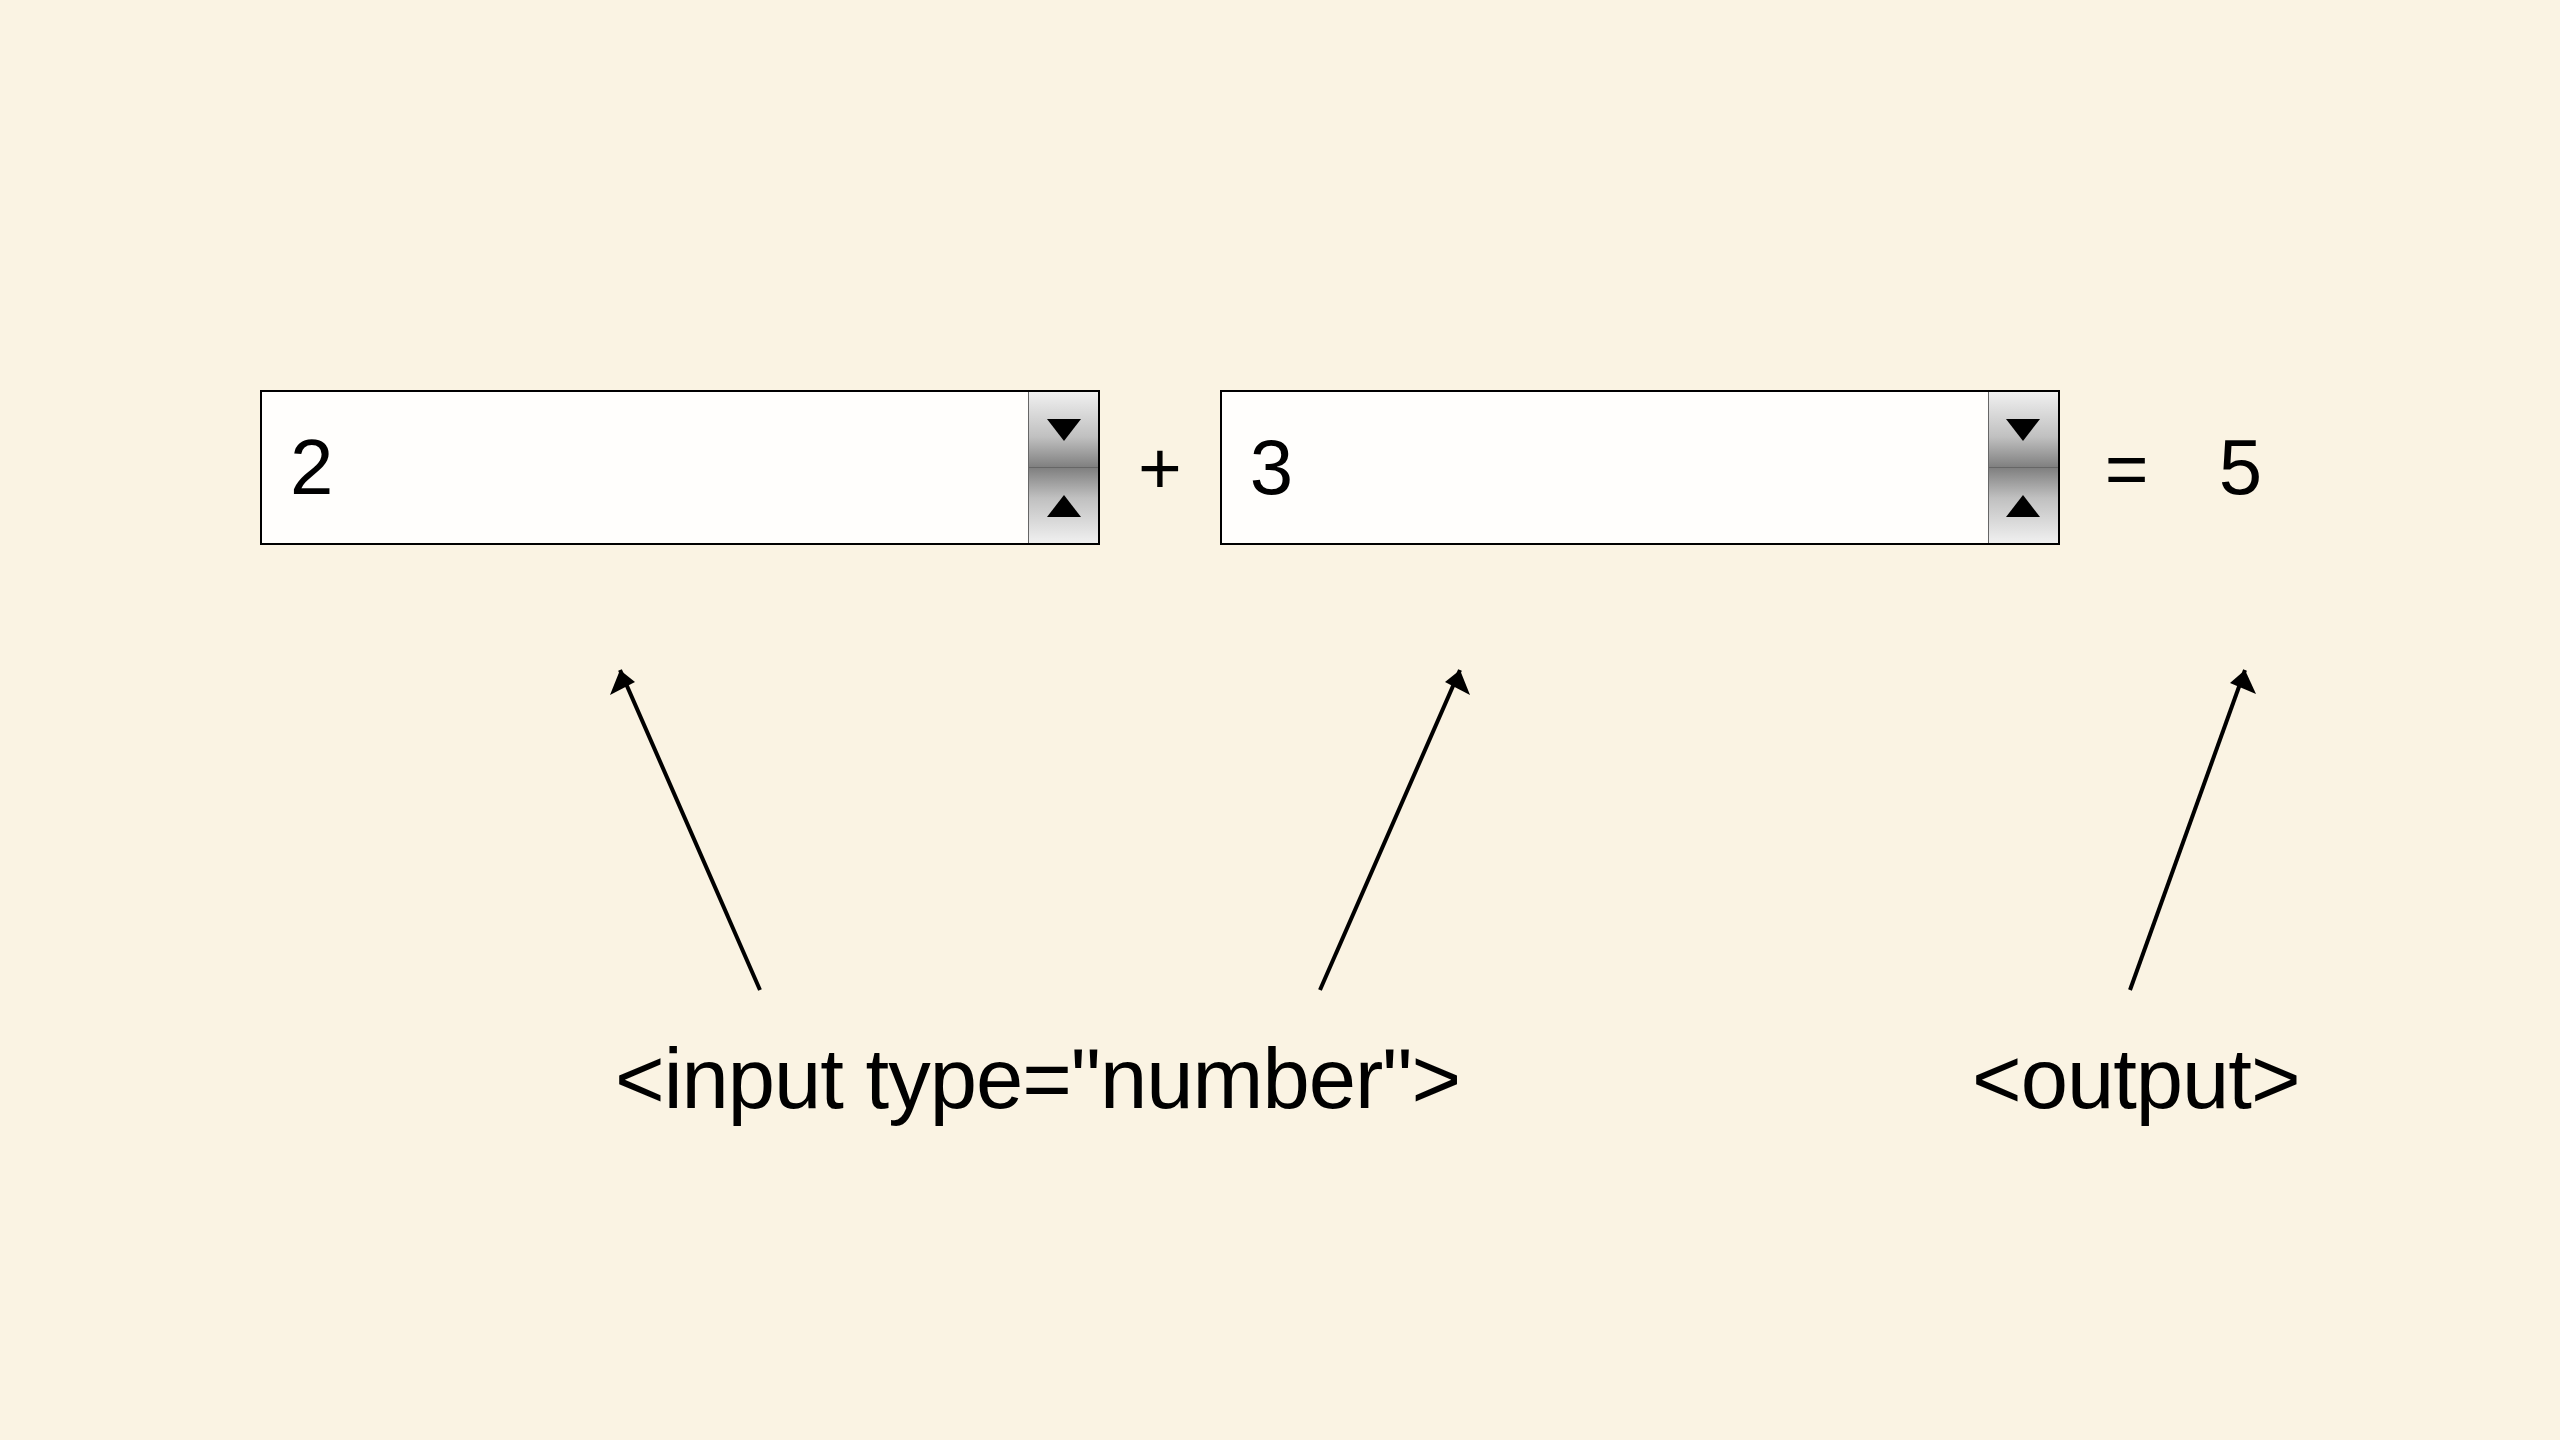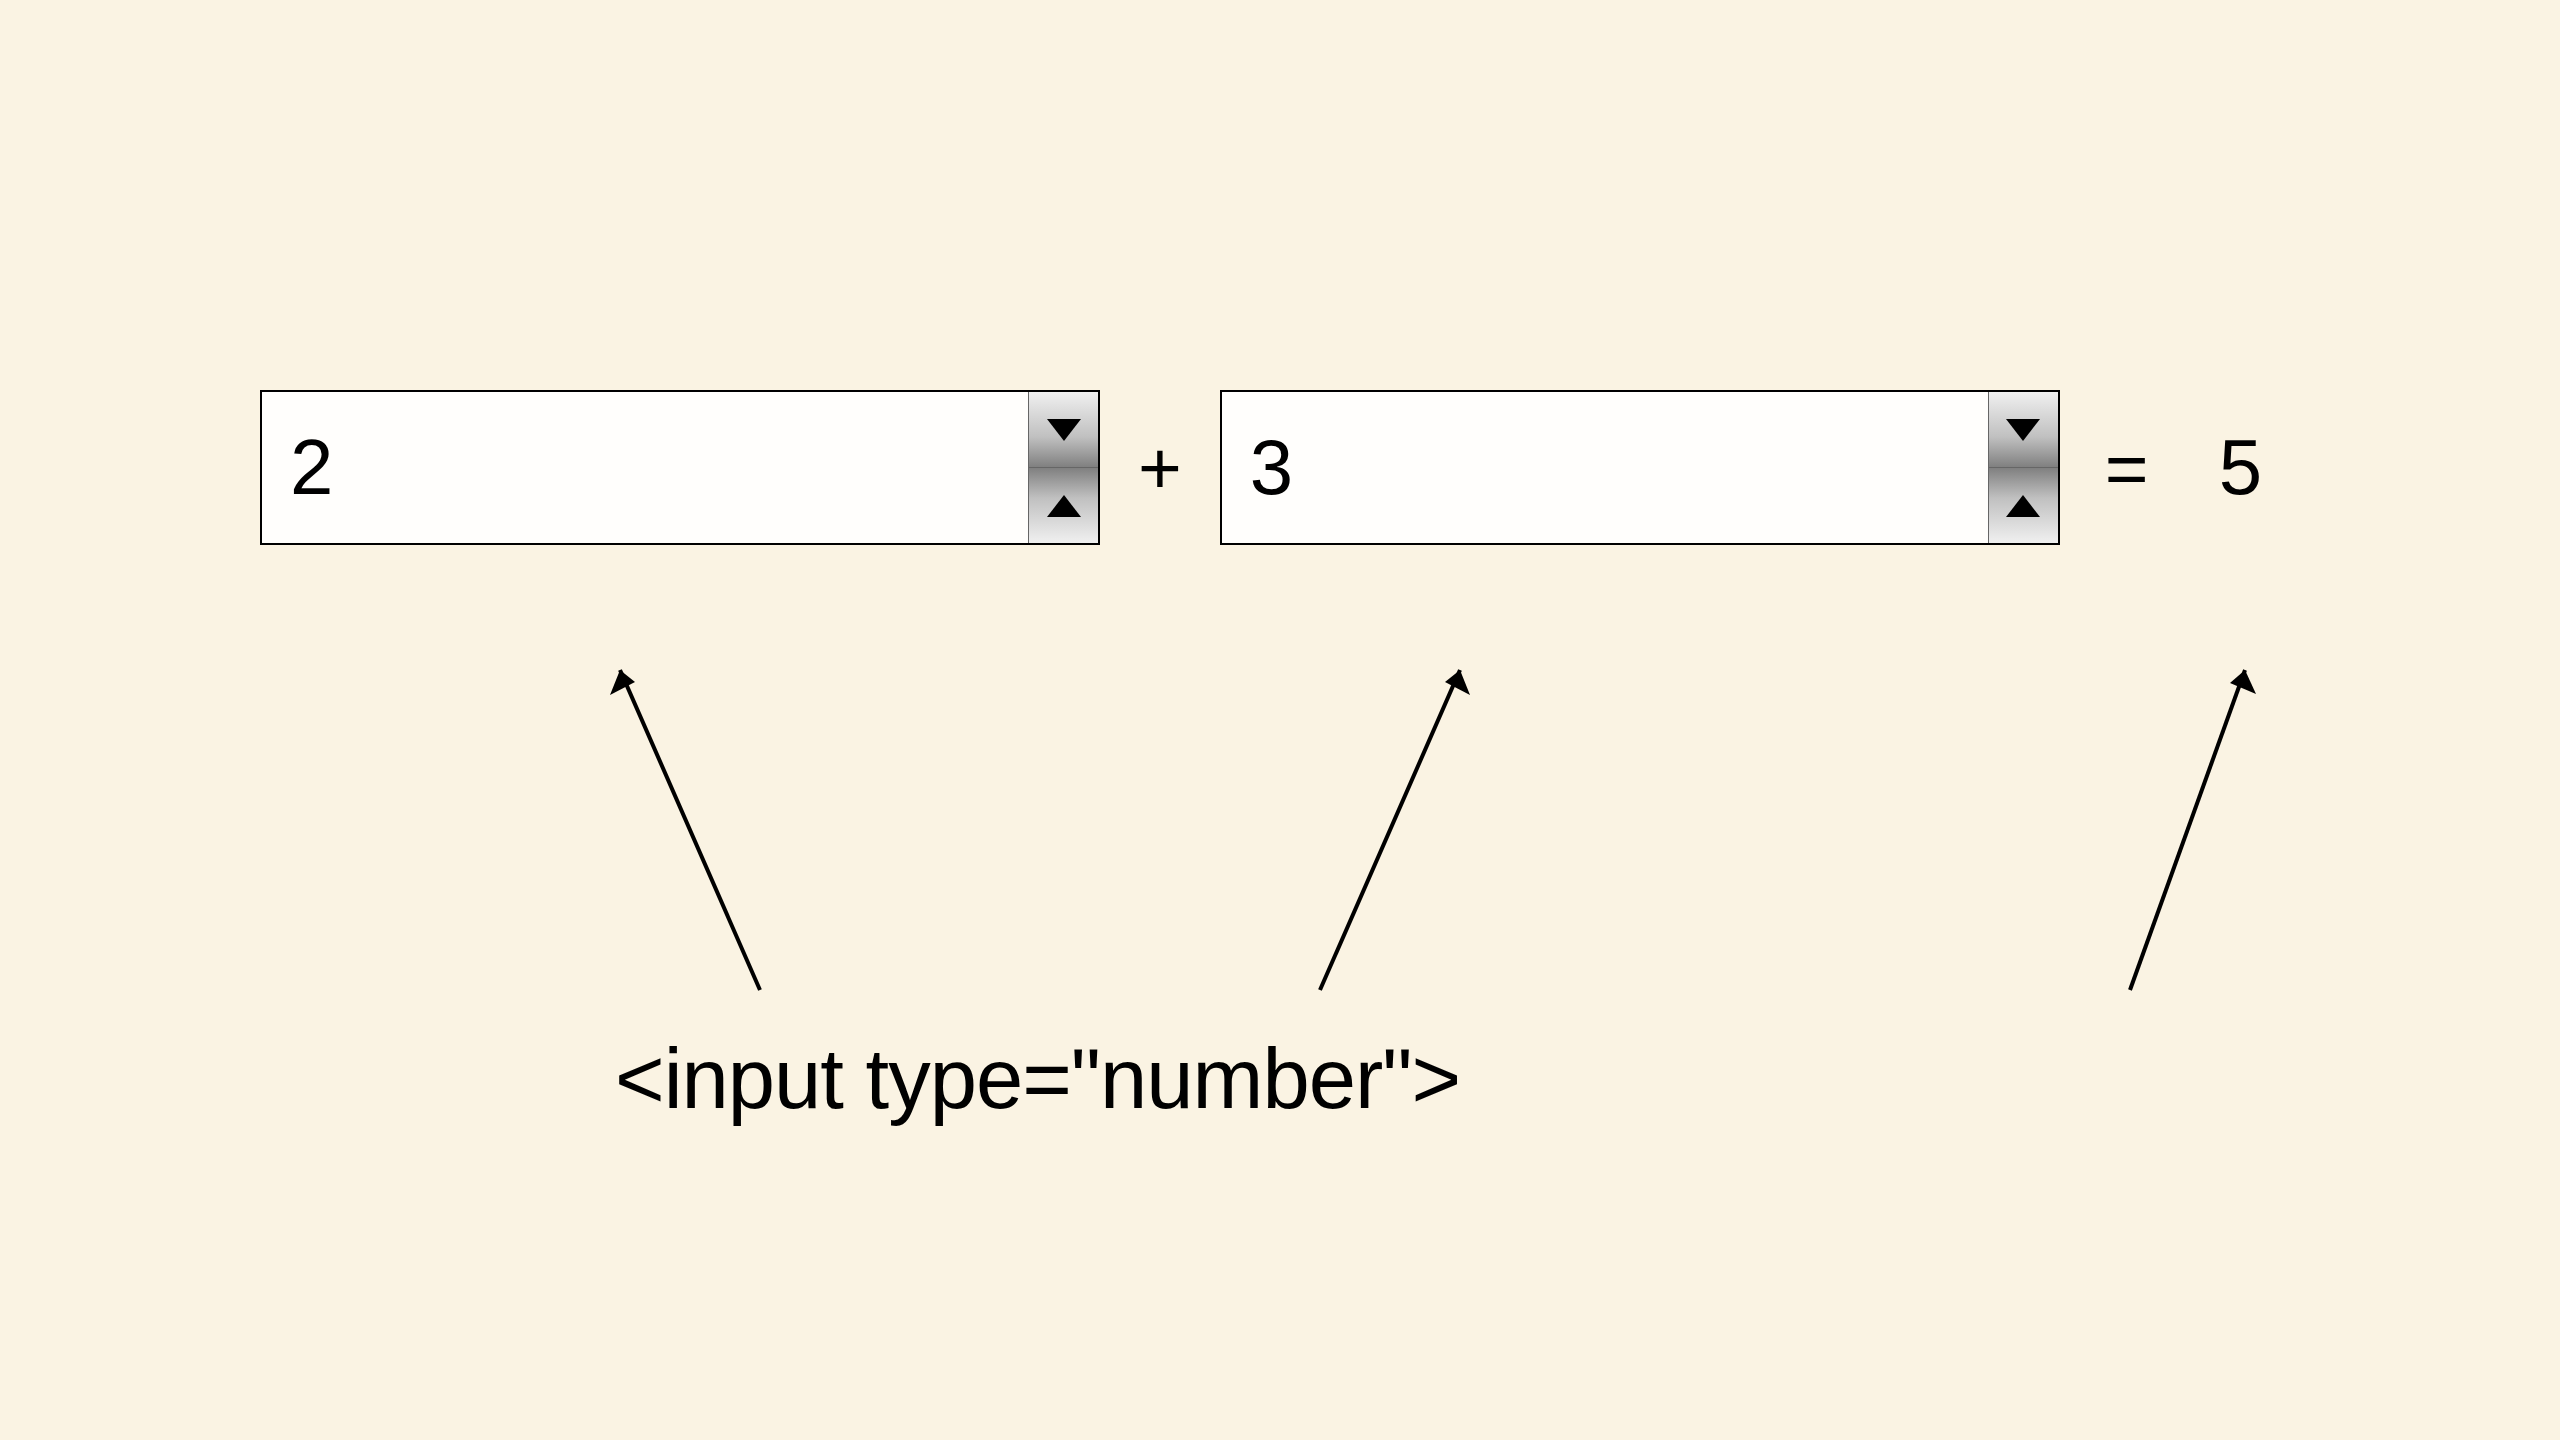--- a/index.html
+++ b/index.html
@@ -176,15 +176,16 @@
       <line x1="150" y1="10" x2="10" y2="330" stroke="#000" stroke-width="4"></line>
       <polygon points="150,10 160,35 135,22" fill="#000"></polygon>
     </svg>
 
     <svg class="arrow-svg" style="top:660px; left:2120px;" width="150" height="340">
       <line x1="125" y1="10" x2="10" y2="330" stroke="#000" stroke-width="4"></line>
       <polygon points="125,10 136,34 110,23" fill="#000"></polygon>
     </svg>
 
     <div class="label label-input">&lt;input type="number"&gt;</div>
+    <div class="label label-output">&lt;output&gt;</div>
   </div>
 
 </div>
 
 </body></html>

